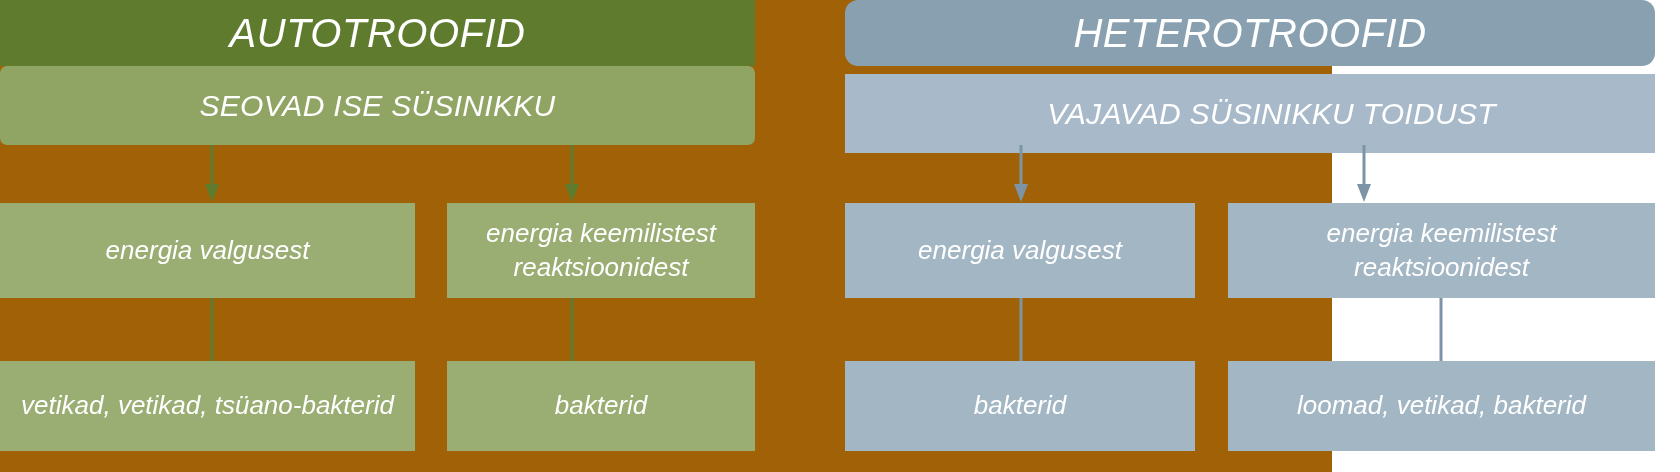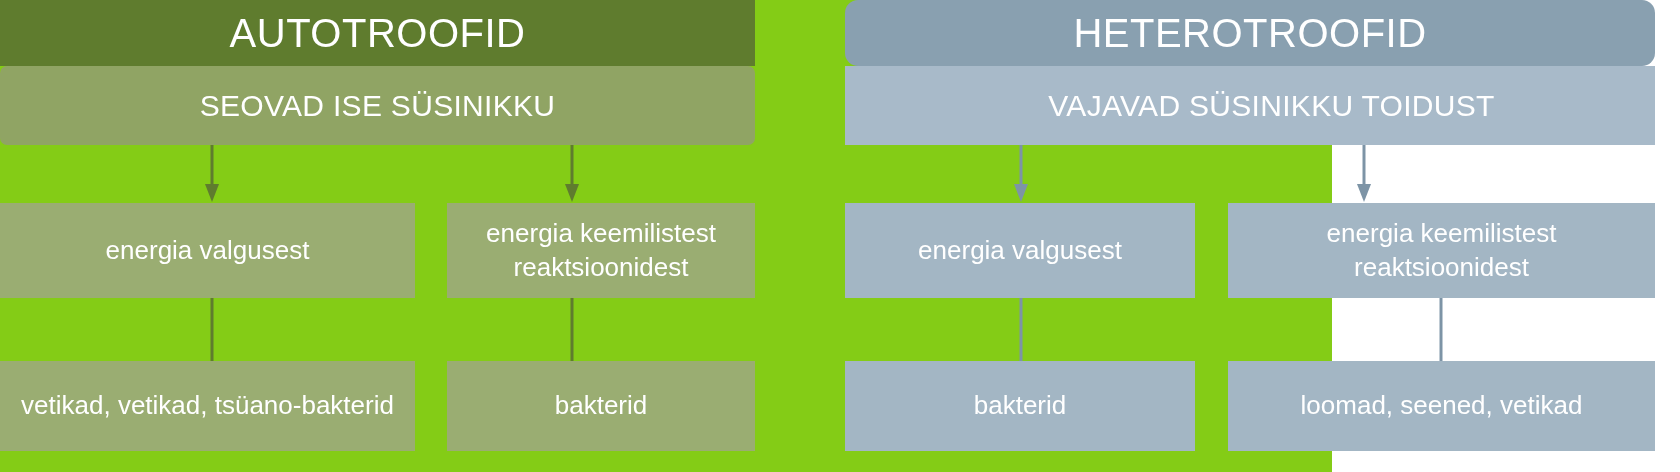--- a/index.html
+++ b/index.html
@@ -10,21 +10,22 @@
   body {
     width: 1680px;
     height: 472px;
     font-family: "Liberation Sans", sans-serif;
     overflow: hidden;
   }
   #diagram {
     position: relative;
     width: 1332px;
     height: 472px;
-    background: #84cc16;
+    background: #a16207;
+    font-style: italic;
   }
 
   
   .hdr-title,
   .hdr-sub {
     position: absolute;
     display: flex;
     align-items: center;
     justify-content: center;
     color: #ffffff;
@@ -119,21 +120,21 @@
   </div>
 
   <div class="node" style="left:447px; top:361px; width:308px; height:90px; background:#9aad72;">
     <span>bakterid</span>
   </div>
 
   <div class="hdr-title" style="left:845px; top:0px; width:810px; height:66px; background:#89a0b0;border-radius:13px;">
     <span>HETEROTROOFID</span>
   </div>
 
-  <div class="hdr-sub" style="left:845px; top:66px; width:810px; height:79px; background:#a8bac9;padding-left:43px;">
+  <div class="hdr-sub" style="left:845px; top:74px; width:810px; height:79px; background:#a8bac9;padding-left:43px;">
     <span>VAJAVAD SÜSINIKKU TOIDUST</span>
   </div>
 
   <div class="arrow" style="left:1012px; top:145px; width:18px; height:58px;">
     <svg width="18" height="58" viewBox="0 0 18 58">
       <line x1="9" y1="0" x2="9" y2="44" stroke="#7d94a6" stroke-width="3"></line>
       <polygon points="9,57 2,39 16,39" fill="#7d94a6"></polygon>
     </svg>
   </div>
 
@@ -164,16 +165,16 @@
       <line x1="9" y1="0" x2="9" y2="76" stroke="#7d94a6" stroke-width="3"></line>
       <polygon points="9,89 2,71 16,71" fill="#7d94a6"></polygon>
     </svg>
   </div>
 
   <div class="node" style="left:845px; top:361px; width:350px; height:90px; background:#a3b6c4;">
     <span>bakterid</span>
   </div>
 
   <div class="node" style="left:1228px; top:361px; width:427px; height:90px; background:#a3b6c4;">
-    <span>loomad, seened, vetikad</span>
+    <span>loomad, vetikad, bakterid</span>
   </div>
 
 </div>
 
 </body></html>

